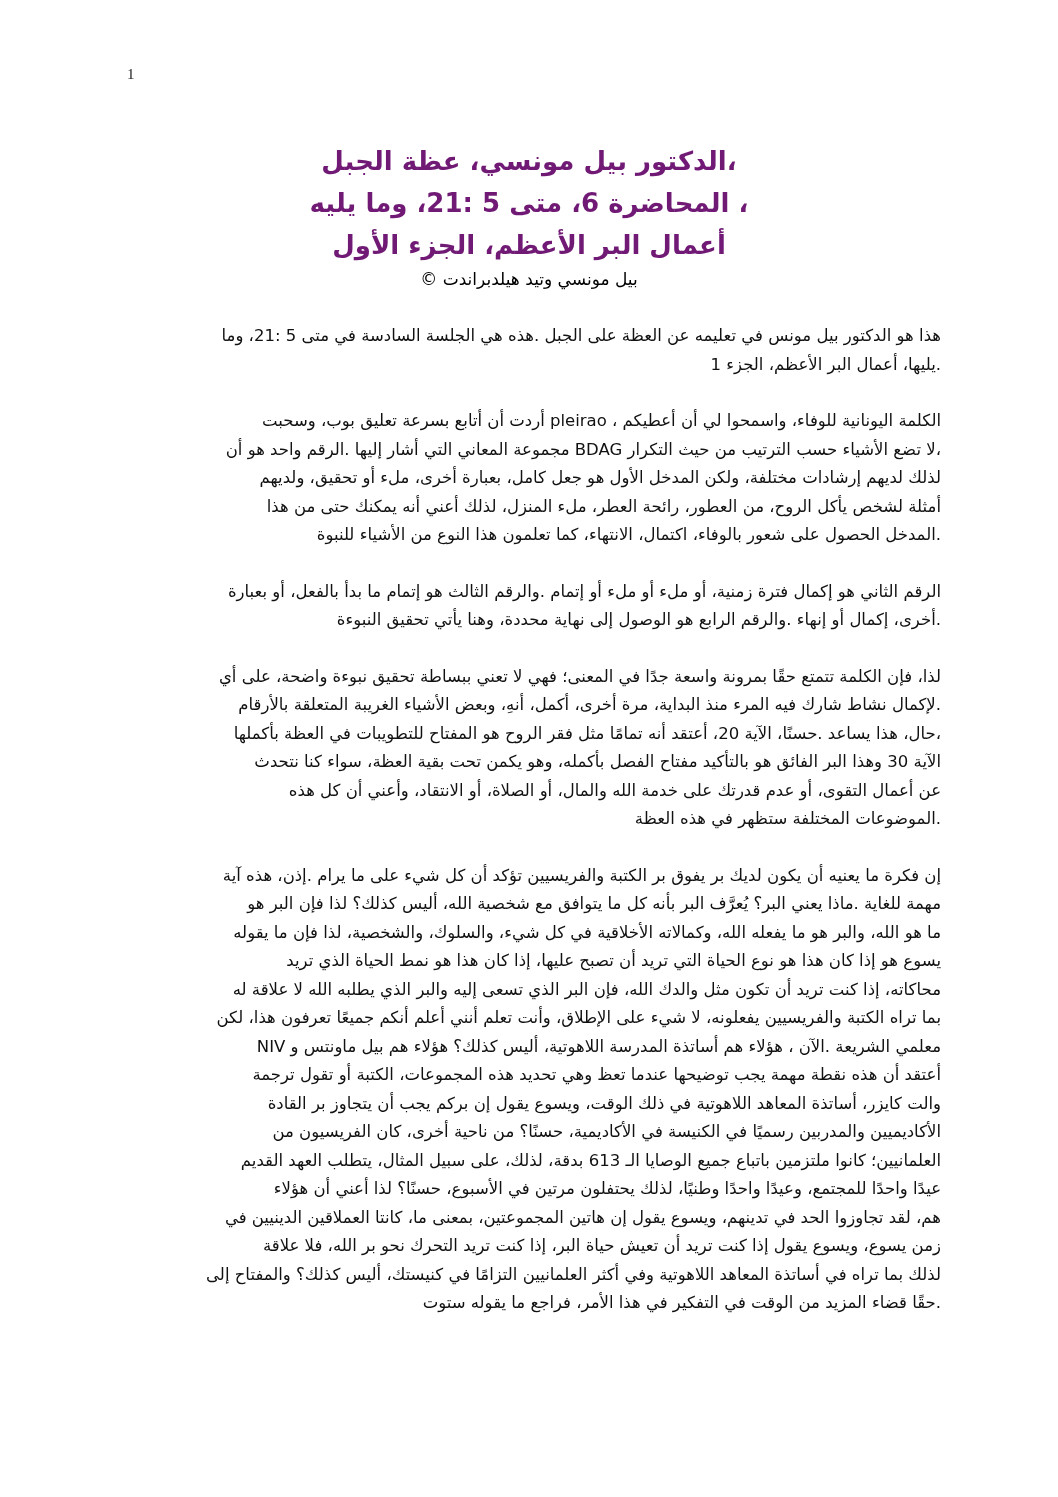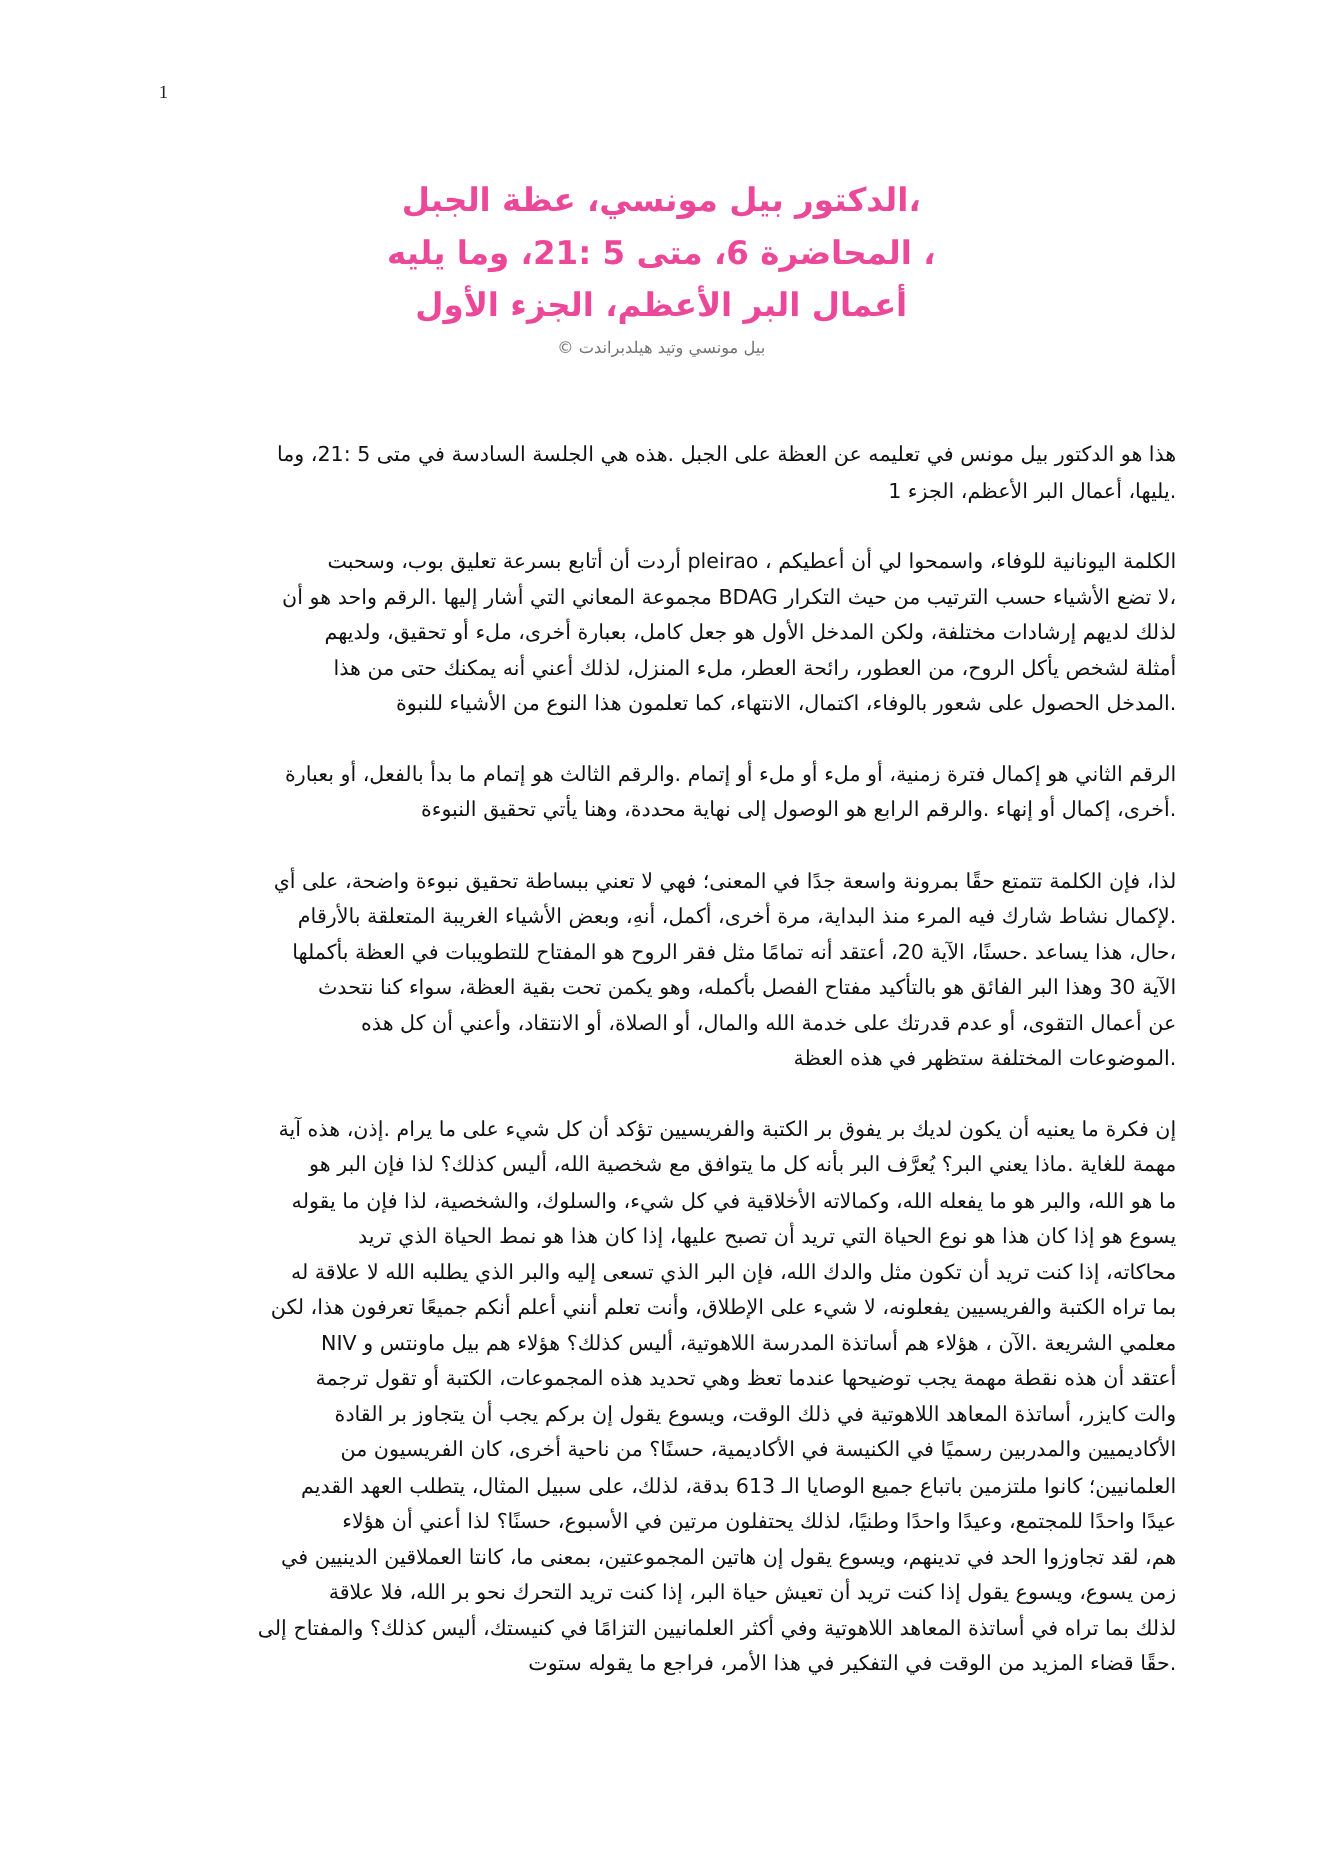--- a/index.html
+++ b/index.html
@@ -1,21 +1,21 @@
 <!DOCTYPE html>
 <html><head>
 <meta charset="utf-8">
 <style>
   html, body { margin:0; padding:0; background:#ffffff; }
   body { width:1058px; height:1497px; position:relative; overflow:hidden; color:#111; }
   .page-num { position:absolute; left:127px; top:66px; font-family:"Liberation Serif", serif; font-size:15px; color:#222; }
   .title-block { position:absolute; left:200px; width:658px; top:140px; text-align:center; direction:rtl; font-family:"DejaVu Sans", sans-serif; }
-  .title-line { font-weight:bold; font-size:26px; line-height:42px; color:#ec4899; }
-  .copyright { font-size:13px; line-height:26px; color:#737373; margin-top:0; letter-spacing:1px; }
-  .body { position:absolute; left:137px; width:804px; top:322px; direction:rtl; text-align:right; font-family:"DejaVu Sans", sans-serif; font-size:16.5px; line-height:28.5px; color:#111;margin-top:28px; }
+  .title-line { font-weight:bold; font-size:26px; line-height:42px; color:#701a75; }
+  .copyright { font-size:17px; line-height:26px; color:#000000; margin-top:0; letter-spacing:1px; }
+  .body { position:absolute; left:137px; width:804px; top:322px; direction:rtl; text-align:right; font-family:"DejaVu Sans", sans-serif; font-size:16.5px; line-height:28.5px; color:#111; }
   .para { margin:0 0 28px 0; }
   .line { display:block; white-space:nowrap; }
 </style>
 </head>
 <body>
 
 <div class="page-num">1</div>
 
 <div class="title-block">
   <div class="title-line">،الدكتور بيل مونسي، عظة الجبل</div>

